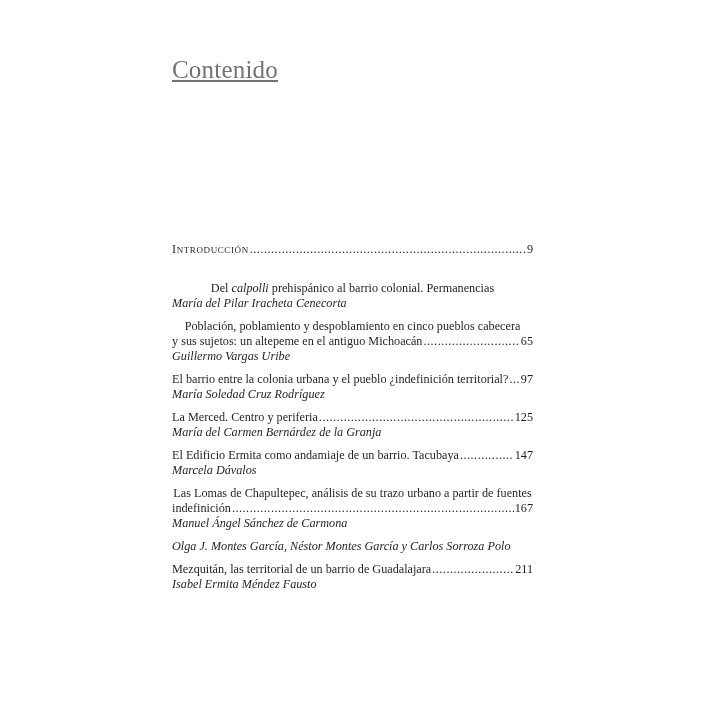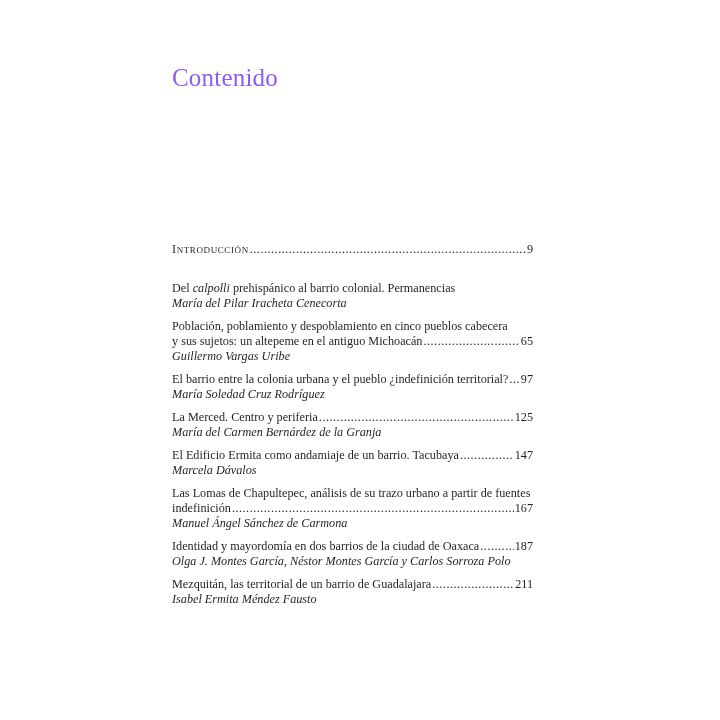--- a/index.html
+++ b/index.html
@@ -1,28 +1,28 @@
 <!DOCTYPE html>
 <html><head>
 <meta charset="utf-8">
 <style>
   html, body { margin: 0; padding: 0; background: #ffffff; }
   body { width: 720px; height: 720px; position: relative; overflow: hidden;
          font-family: "Liberation Serif", "DejaVu Serif", serif; color: #231f20; }
-  .title { position: absolute; left: 172px; top: 64px; font-size: 25px; letter-spacing: 0.2px; color: #8b5cf6; }
+  .title { position: absolute; left: 172px; top: 56px; font-size: 25px; letter-spacing: 0.2px; color: #737373; text-decoration: underline; }
   .toc { position: absolute; left: 172px; top: 242px; width: 361px; font-size: 12.2px; line-height: 15px; }
   .row { display: flex; align-items: baseline; white-space: nowrap; }
   .row .txt { flex: 0 0 auto; }
   .row .dots { flex: 1 1 auto; overflow: hidden; margin: 0 1px; letter-spacing: 0.5px; }
   .row .dots::before { content: "........................................................................................................................................................................................................"; }
   .row .pg { flex: 0 0 auto; text-align: right; }
   .intro { margin-bottom: 24px; }
   .sc { font-variant: small-caps; letter-spacing: 0.6px; }
   .entry { margin-bottom: 8px; }
-  .line { white-space: nowrap; }
+  .line { white-space: nowrap; text-align: center; }
   .author { font-style: italic; }
   i.em { font-style: italic; }
   .smallcaps { font-variant: small-caps; }
 </style>
 </head>
 <body>
 
 <div class="title">Contenido</div>
 
 <div class="toc">
@@ -79,25 +79,20 @@
     <div class="line">Las Lomas de Chapultepec, análisis de su trazo urbano a partir de fuentes</div>
     <div class="row">
       <span class="txt">indefinición</span>
       <span class="dots"></span>
       <span class="pg">167</span>
     </div>
     <div class="author">Manuel Ángel Sánchez de Carmona</div>
   </div>
 
   <div class="entry">
-    <div class="row">
-      <span class="txt">Identidad y mayordomía en dos barrios de la ciudad de Oaxaca</span>
-      <span class="dots"></span>
-      <span class="pg">187</span>
-    </div>
     <div class="author">Olga J. Montes García, Néstor Montes García y Carlos Sorroza Polo</div>
   </div>
 
   <div class="entry">
     <div class="row">
       <span class="txt">Mezquitán, las territorial de un barrio de Guadalajara</span>
       <span class="dots"></span>
       <span class="pg">211</span>
     </div>
     <div class="author">Isabel Ermita Méndez Fausto</div>

